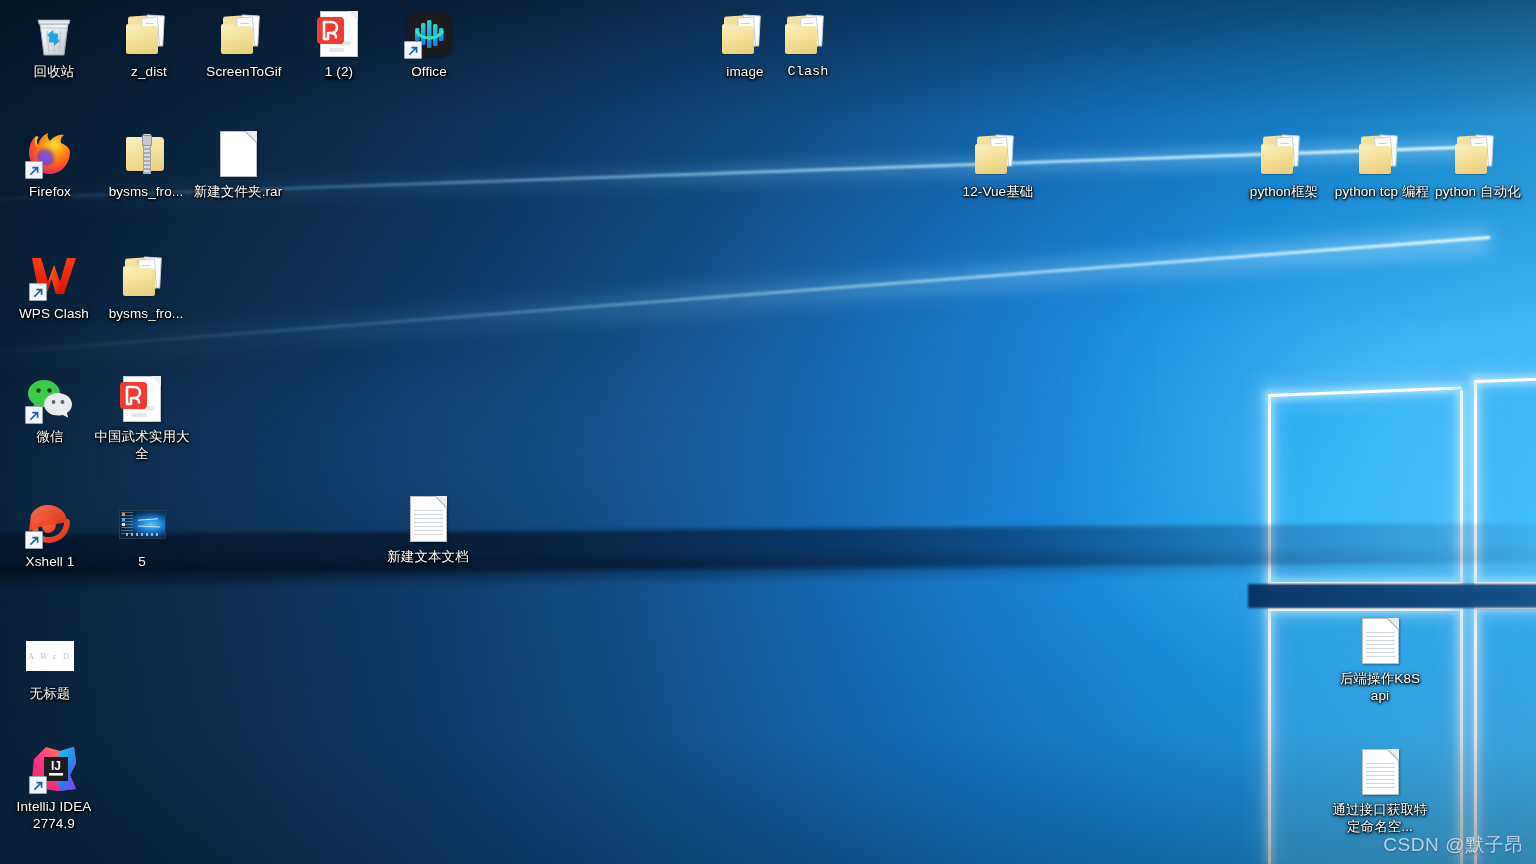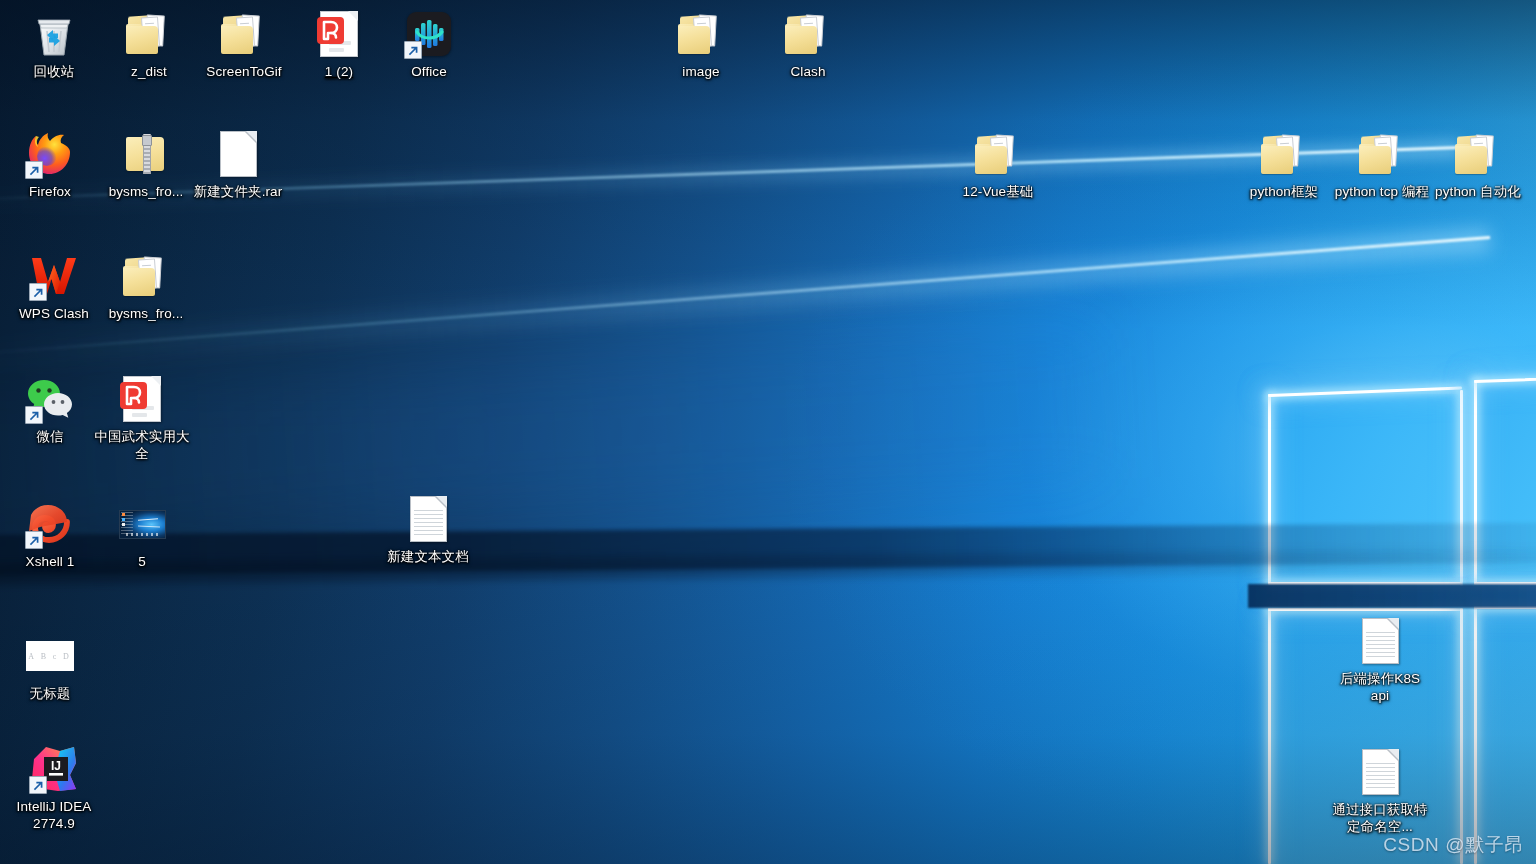--- a/index.html
+++ b/index.html
@@ -480,38 +480,38 @@
             </svg>
     </div>
           <div class="shortcut">
             <svg width="11" height="11" viewBox="0 0 11 11">
               <path d="M2 9 L8 3 M4.2 2.6 L8.6 2.6 L8.6 7" stroke="#1b5fa8" stroke-width="1.7" fill="none" stroke-linecap="square"></path>
             </svg>
           </div>
         </div>
         <div class="label">Office</div>
       </div>
-      <div class="icon" style="left: 653px; top: 10px;">
+      <div class="icon" style="left: 697px; top: 10px;">
         <div class="glyph">
     <div class="folder">
       <div class="back"></div>
       <div class="papers">
         <div class="paper" style="left:4px; top:1px; width:16px; height:29px; transform:rotate(3deg);"></div>
         <div class="paper" style="left:0px; top:3px; width:15px; height:28px; transform:rotate(-4deg);"></div>
         <div style="position:absolute;left:3px;top:9px;width:9px;height:1px;background:#c9ced4;transform:rotate(-4deg);"></div>
         <div style="position:absolute;left:3px;top:13px;width:9px;height:1px;background:#c9ced4;transform:rotate(-4deg);"></div>
         <div style="position:absolute;left:3px;top:17px;width:7px;height:1px;background:#c9ced4;transform:rotate(-4deg);"></div>
       </div>
       <div class="tab"></div>
       <div class="front"></div>
     </div>
         </div>
         <div class="label">image</div>
       </div>
-      <div class="icon" style="left: 760px; top: 10px;">
+      <div class="icon" style="left: 760px; top: 10px; font-family: Liberation Mono, monospace;">
         <div class="glyph">
     <div class="folder">
       <div class="back"></div>
       <div class="papers">
         <div class="paper" style="left:4px; top:1px; width:16px; height:29px; transform:rotate(3deg);"></div>
         <div class="paper" style="left:0px; top:3px; width:15px; height:28px; transform:rotate(-4deg);"></div>
         <div style="position:absolute;left:3px;top:9px;width:9px;height:1px;background:#c9ced4;transform:rotate(-4deg);"></div>
         <div style="position:absolute;left:3px;top:13px;width:9px;height:1px;background:#c9ced4;transform:rotate(-4deg);"></div>
         <div style="position:absolute;left:3px;top:17px;width:7px;height:1px;background:#c9ced4;transform:rotate(-4deg);"></div>
       </div>

